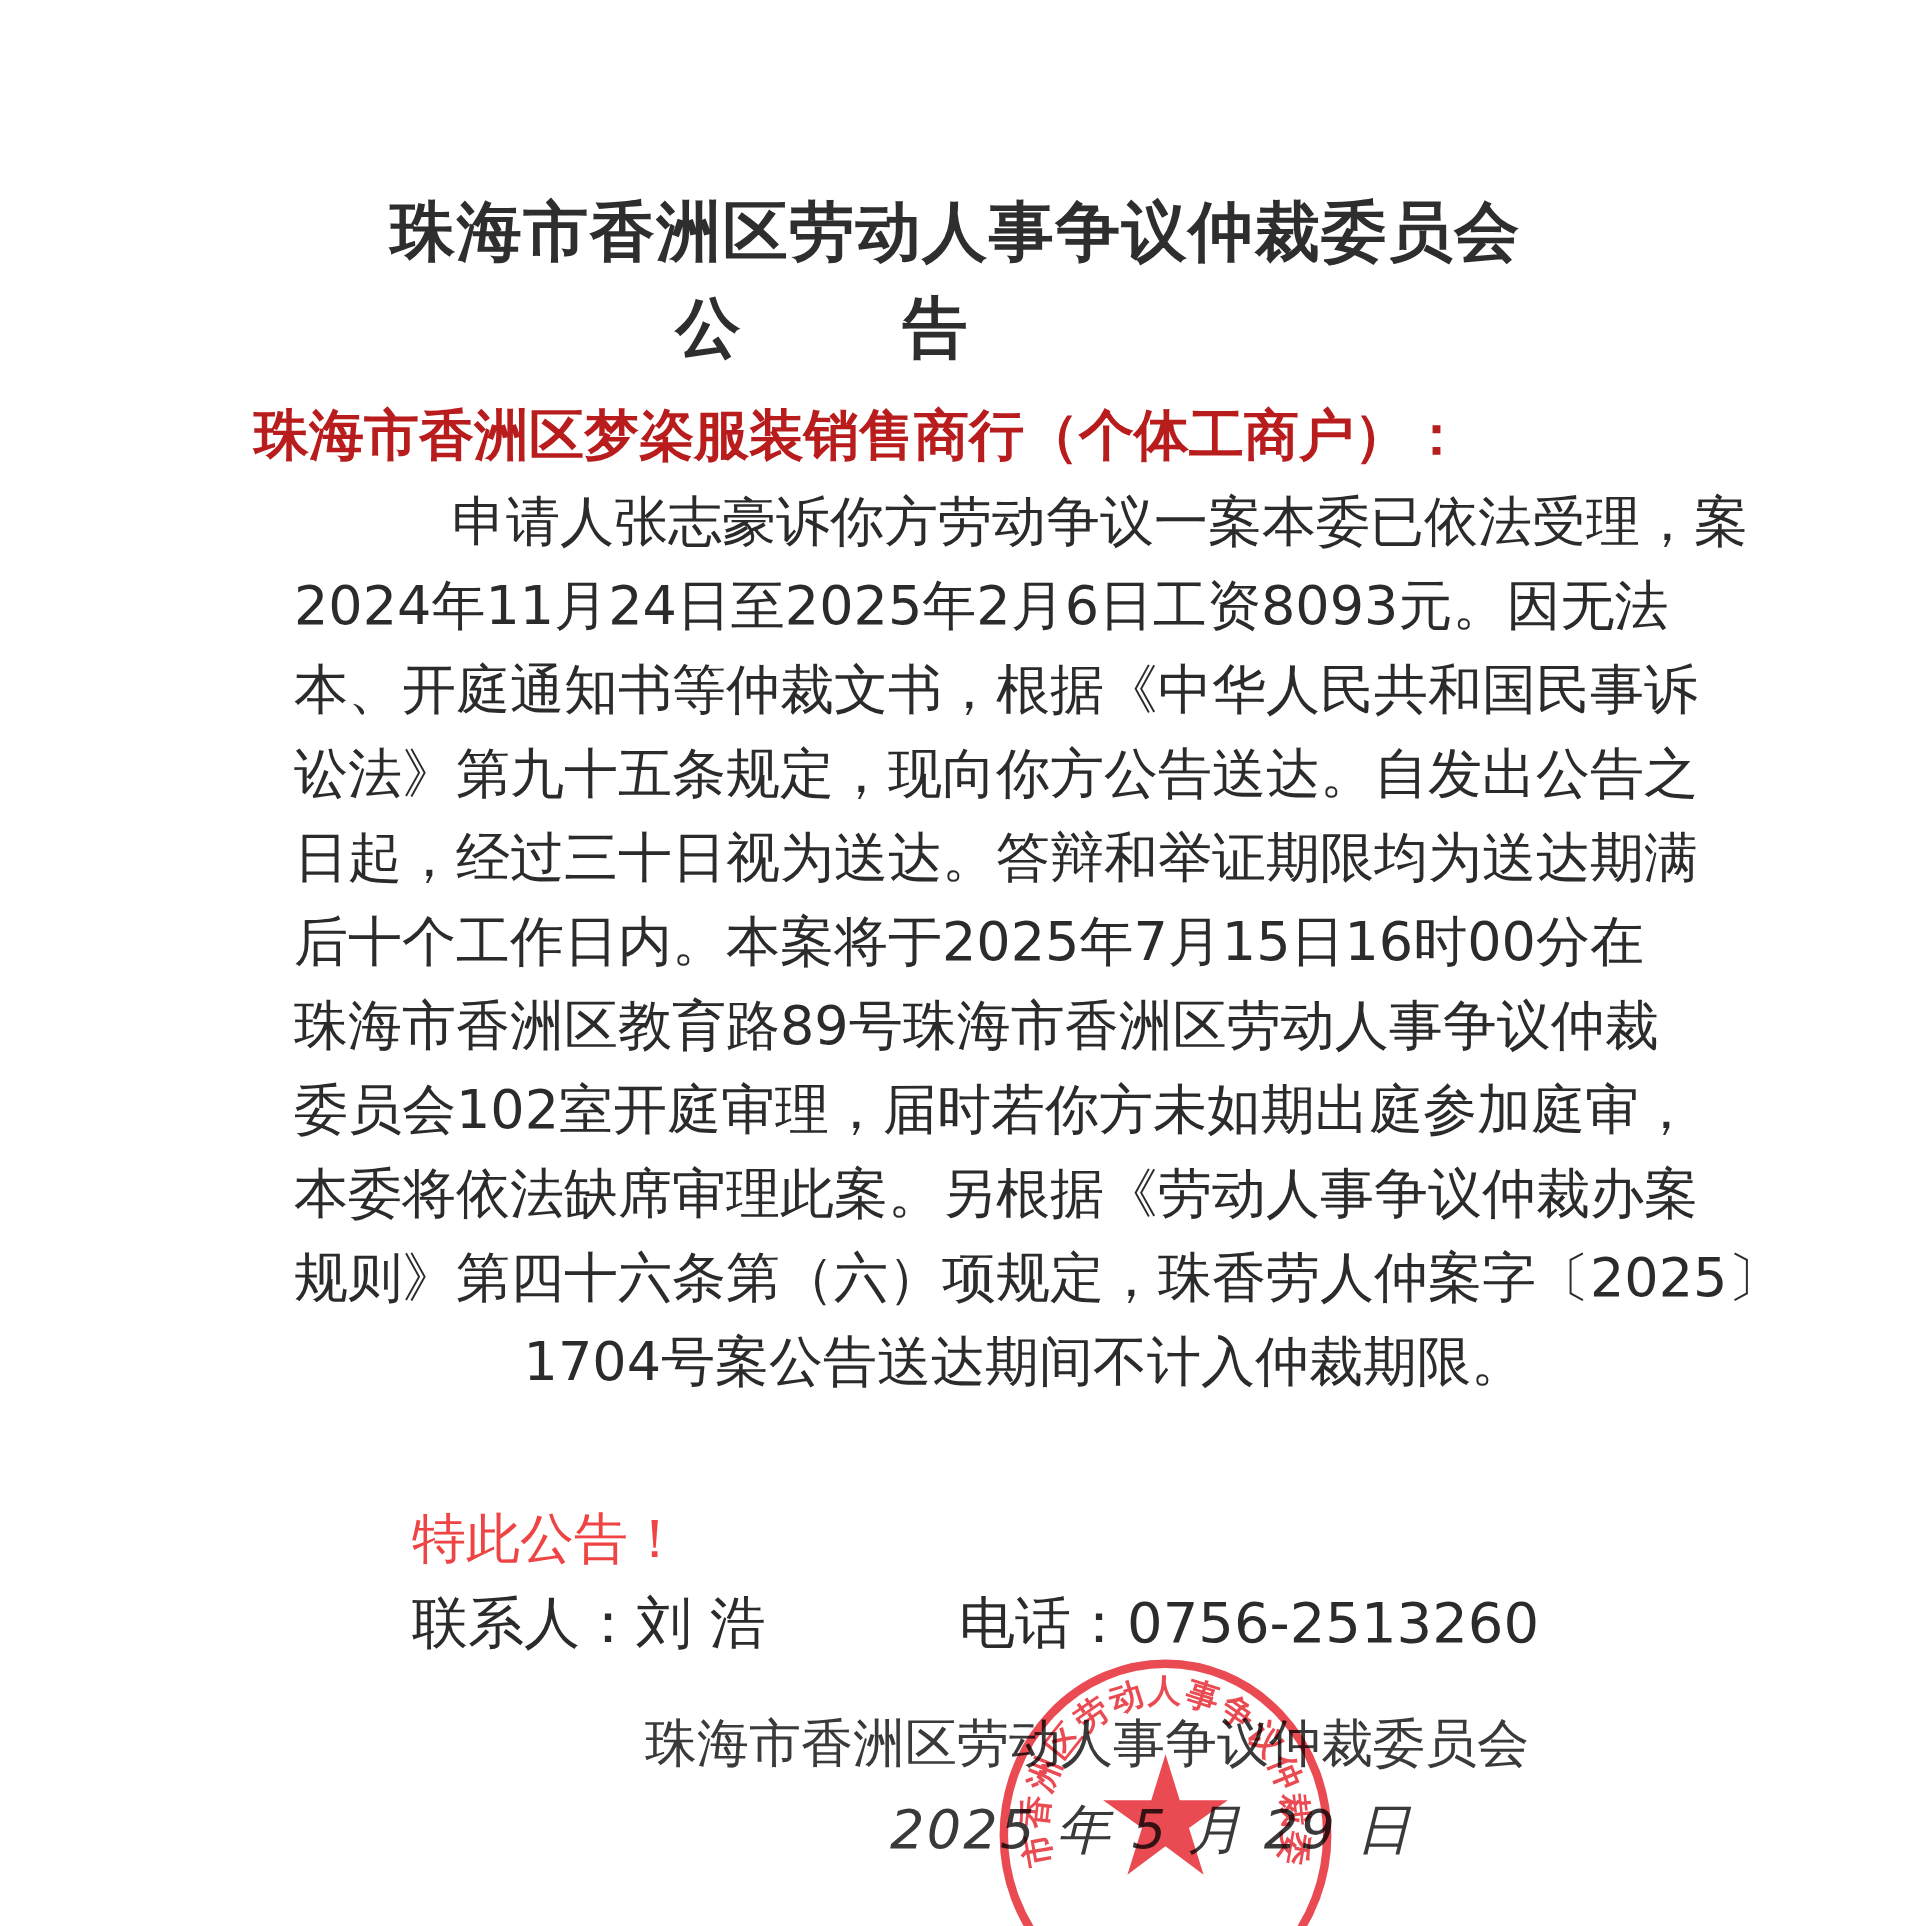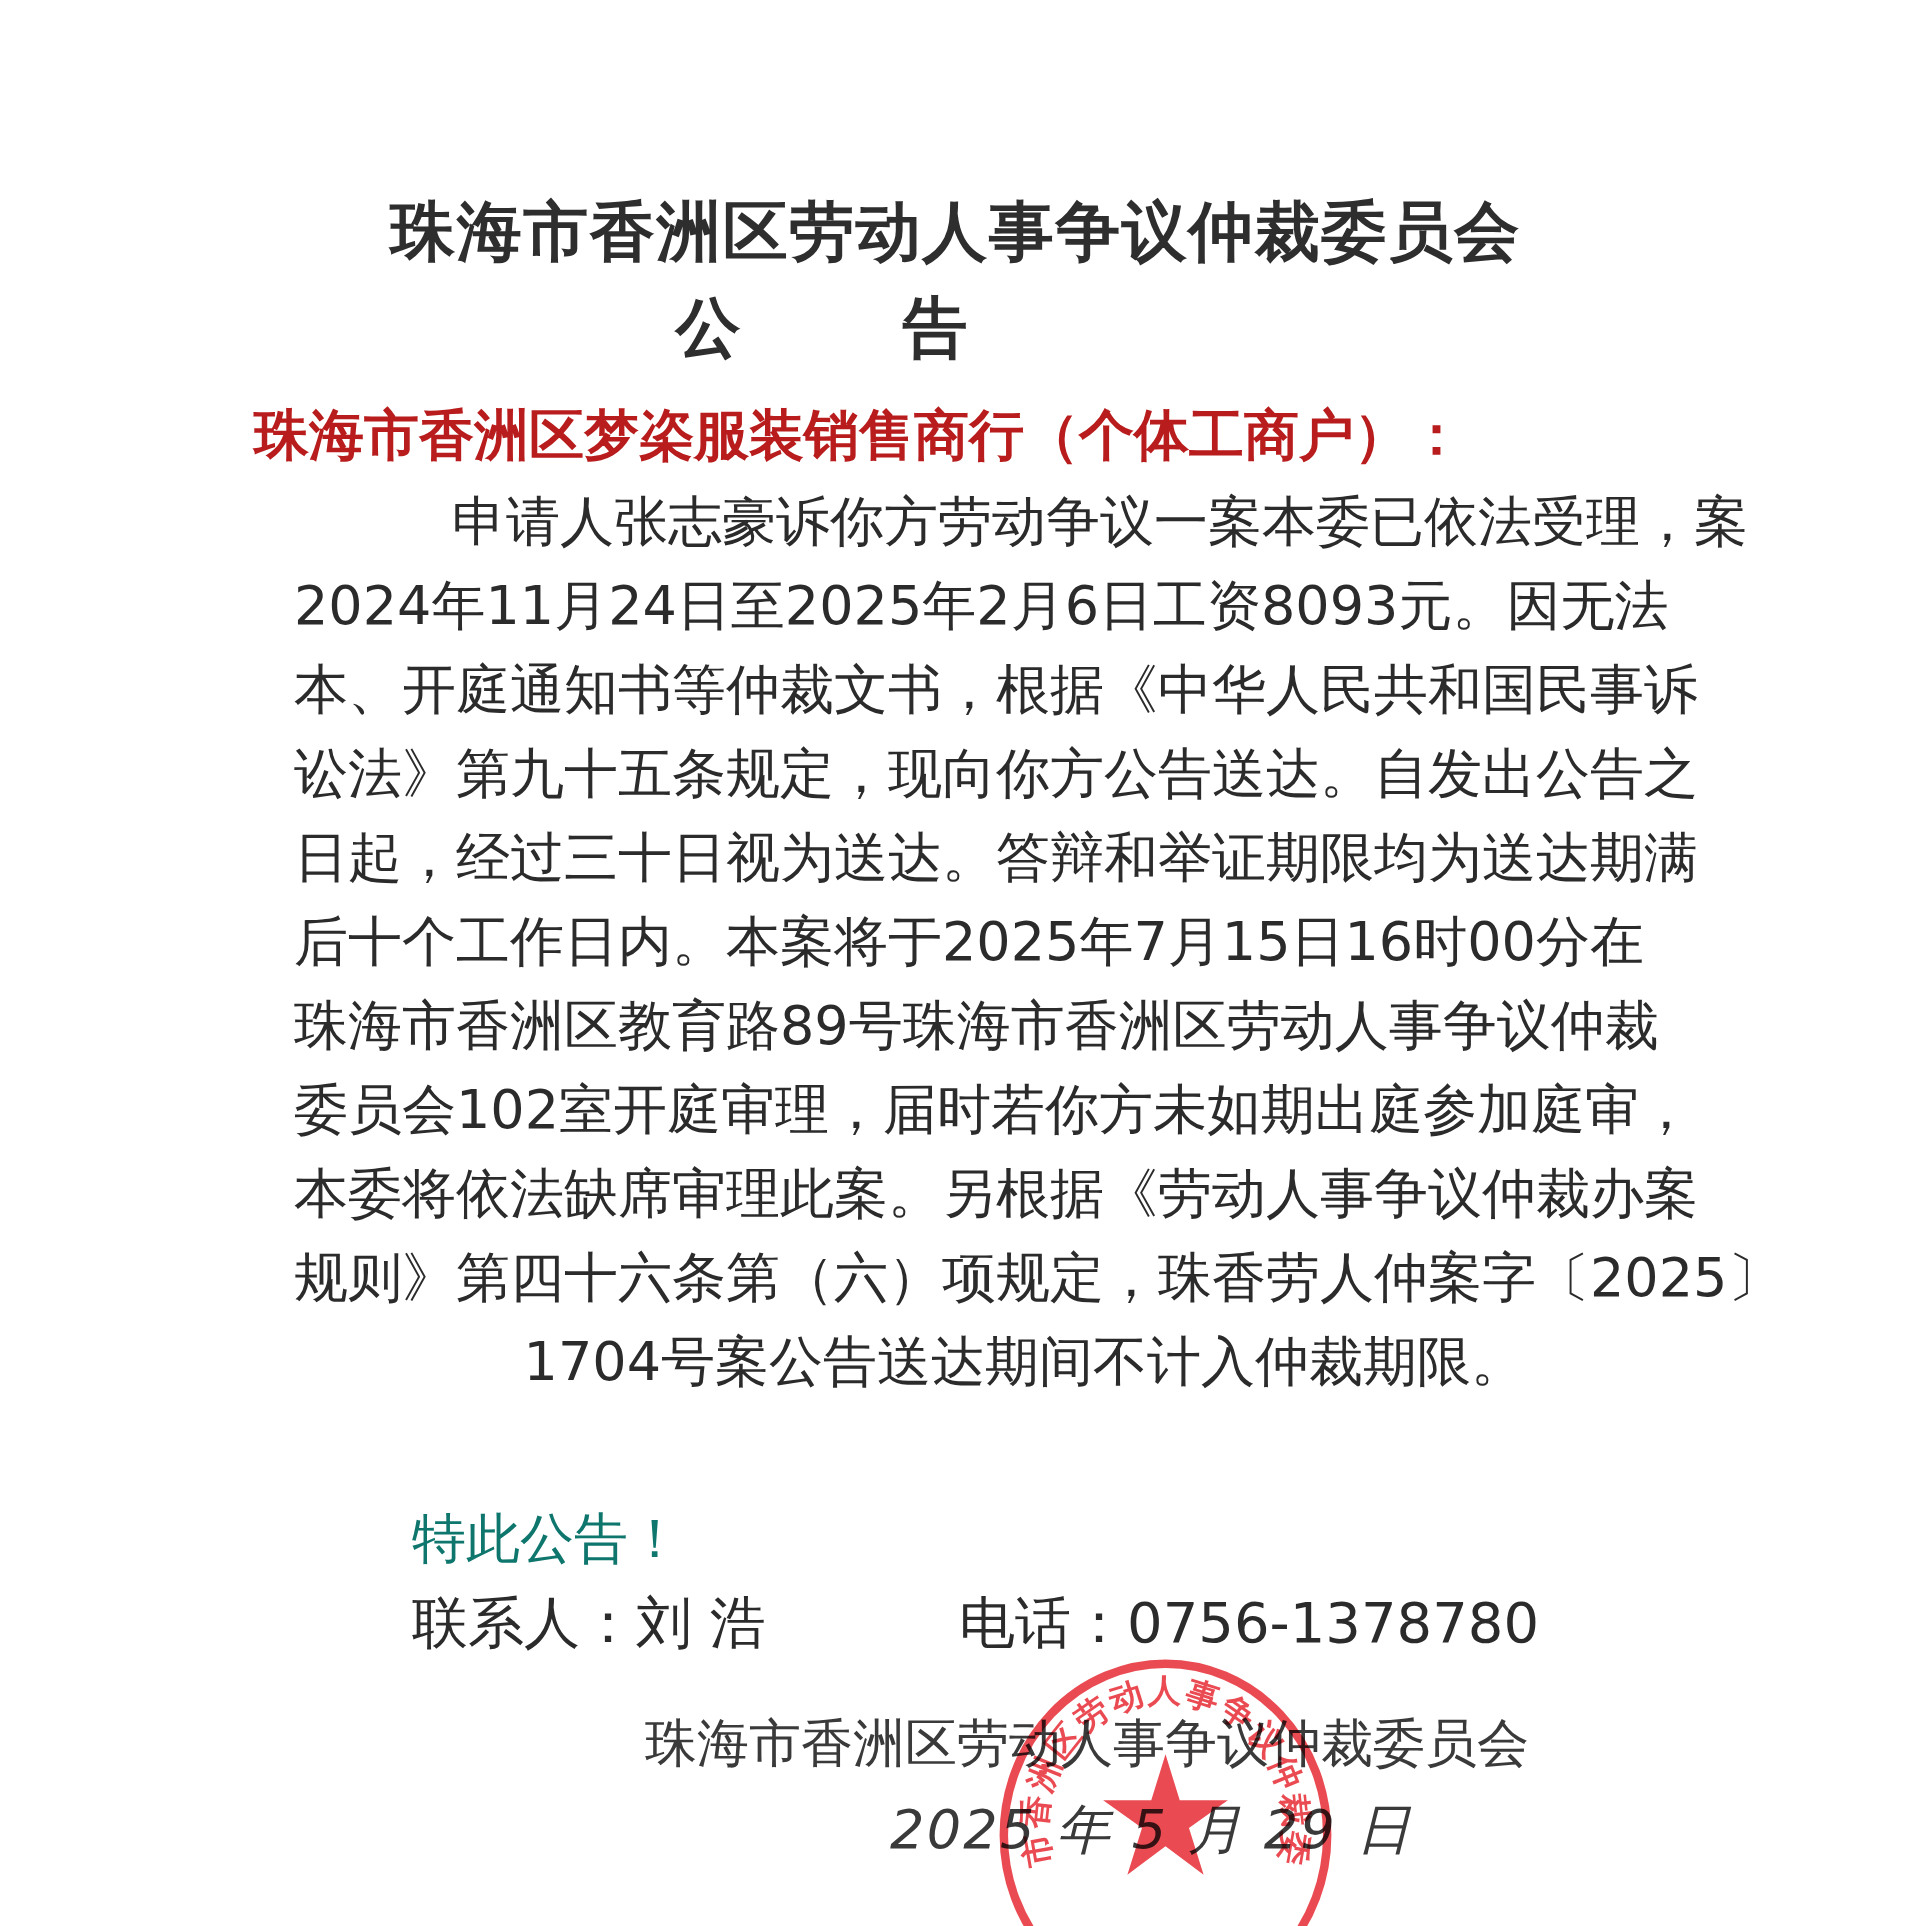--- a/index.html
+++ b/index.html
@@ -25,21 +25,21 @@
   .body {
     position: absolute; left: 254px; top: 480px; width: 1271px;
     font-family: "DejaVu Sans", "Liberation Sans", sans-serif;
     font-size: 54px; color: #2b2b2b;
   }
   .line { height: 84px; line-height: 84px; white-space: nowrap; display: flex; justify-content: space-between; margin-left: 40px; }
   .line.last { justify-content: flex-end; }
   .line.indent { padding-left: 158px; }
   .closing {
     position: absolute; left: 412px; top: 1497px;
-    font-family: "DejaVu Sans", "Liberation Sans", sans-serif; font-size: 54px; line-height: 84px; color: #0f766e;
+    font-family: "DejaVu Sans", "Liberation Sans", sans-serif; font-size: 54px; line-height: 84px; color: #ef4444;
   }
   .contact {
     position: absolute; left: 412px; top: 1581px; width: 1156px;
     font-family: "DejaVu Sans", "Liberation Sans", sans-serif; font-size: 56px; line-height: 84px; color: #2b2b2b;
     white-space: nowrap;
   }
   .contact .phone { position: absolute; left: 547px; top: 0; }
   .signature {
     position: absolute; left: 624px; top: 1705px; width: 905px;
     font-family: "DejaVu Sans", "Liberation Sans", sans-serif; font-size: 52px; line-height: 77px;
@@ -101,21 +101,21 @@
       </div>
     <div class="line last">
         <span>1704号案公告送达期间不计入仲裁期限。</span>
       </div>
   </div>
 
   <div class="closing">特此公告！</div>
 
   <div class="contact">
     <span>联系人：刘 浩</span>
-    <span class="phone">电话：0756-1378780</span>
+    <span class="phone">电话：0756-2513260</span>
   </div>
 
   <div class="signature">珠海市香洲区劳动人事争议仲裁委员会</div>
   <div class="date">2025 年 5 月 29 日</div>
 
   <svg class="seal" viewBox="0 0 900 930" xmlns="http://www.w3.org/2000/svg">
     <defs>
       <path id="sealArc" d="M 150 520 A 310 320 0 1 1 750 520" fill="none"></path>
     </defs>
     <ellipse cx="450" cy="465" rx="420" ry="445" fill="none" stroke="#e8323a" stroke-width="22"></ellipse>

